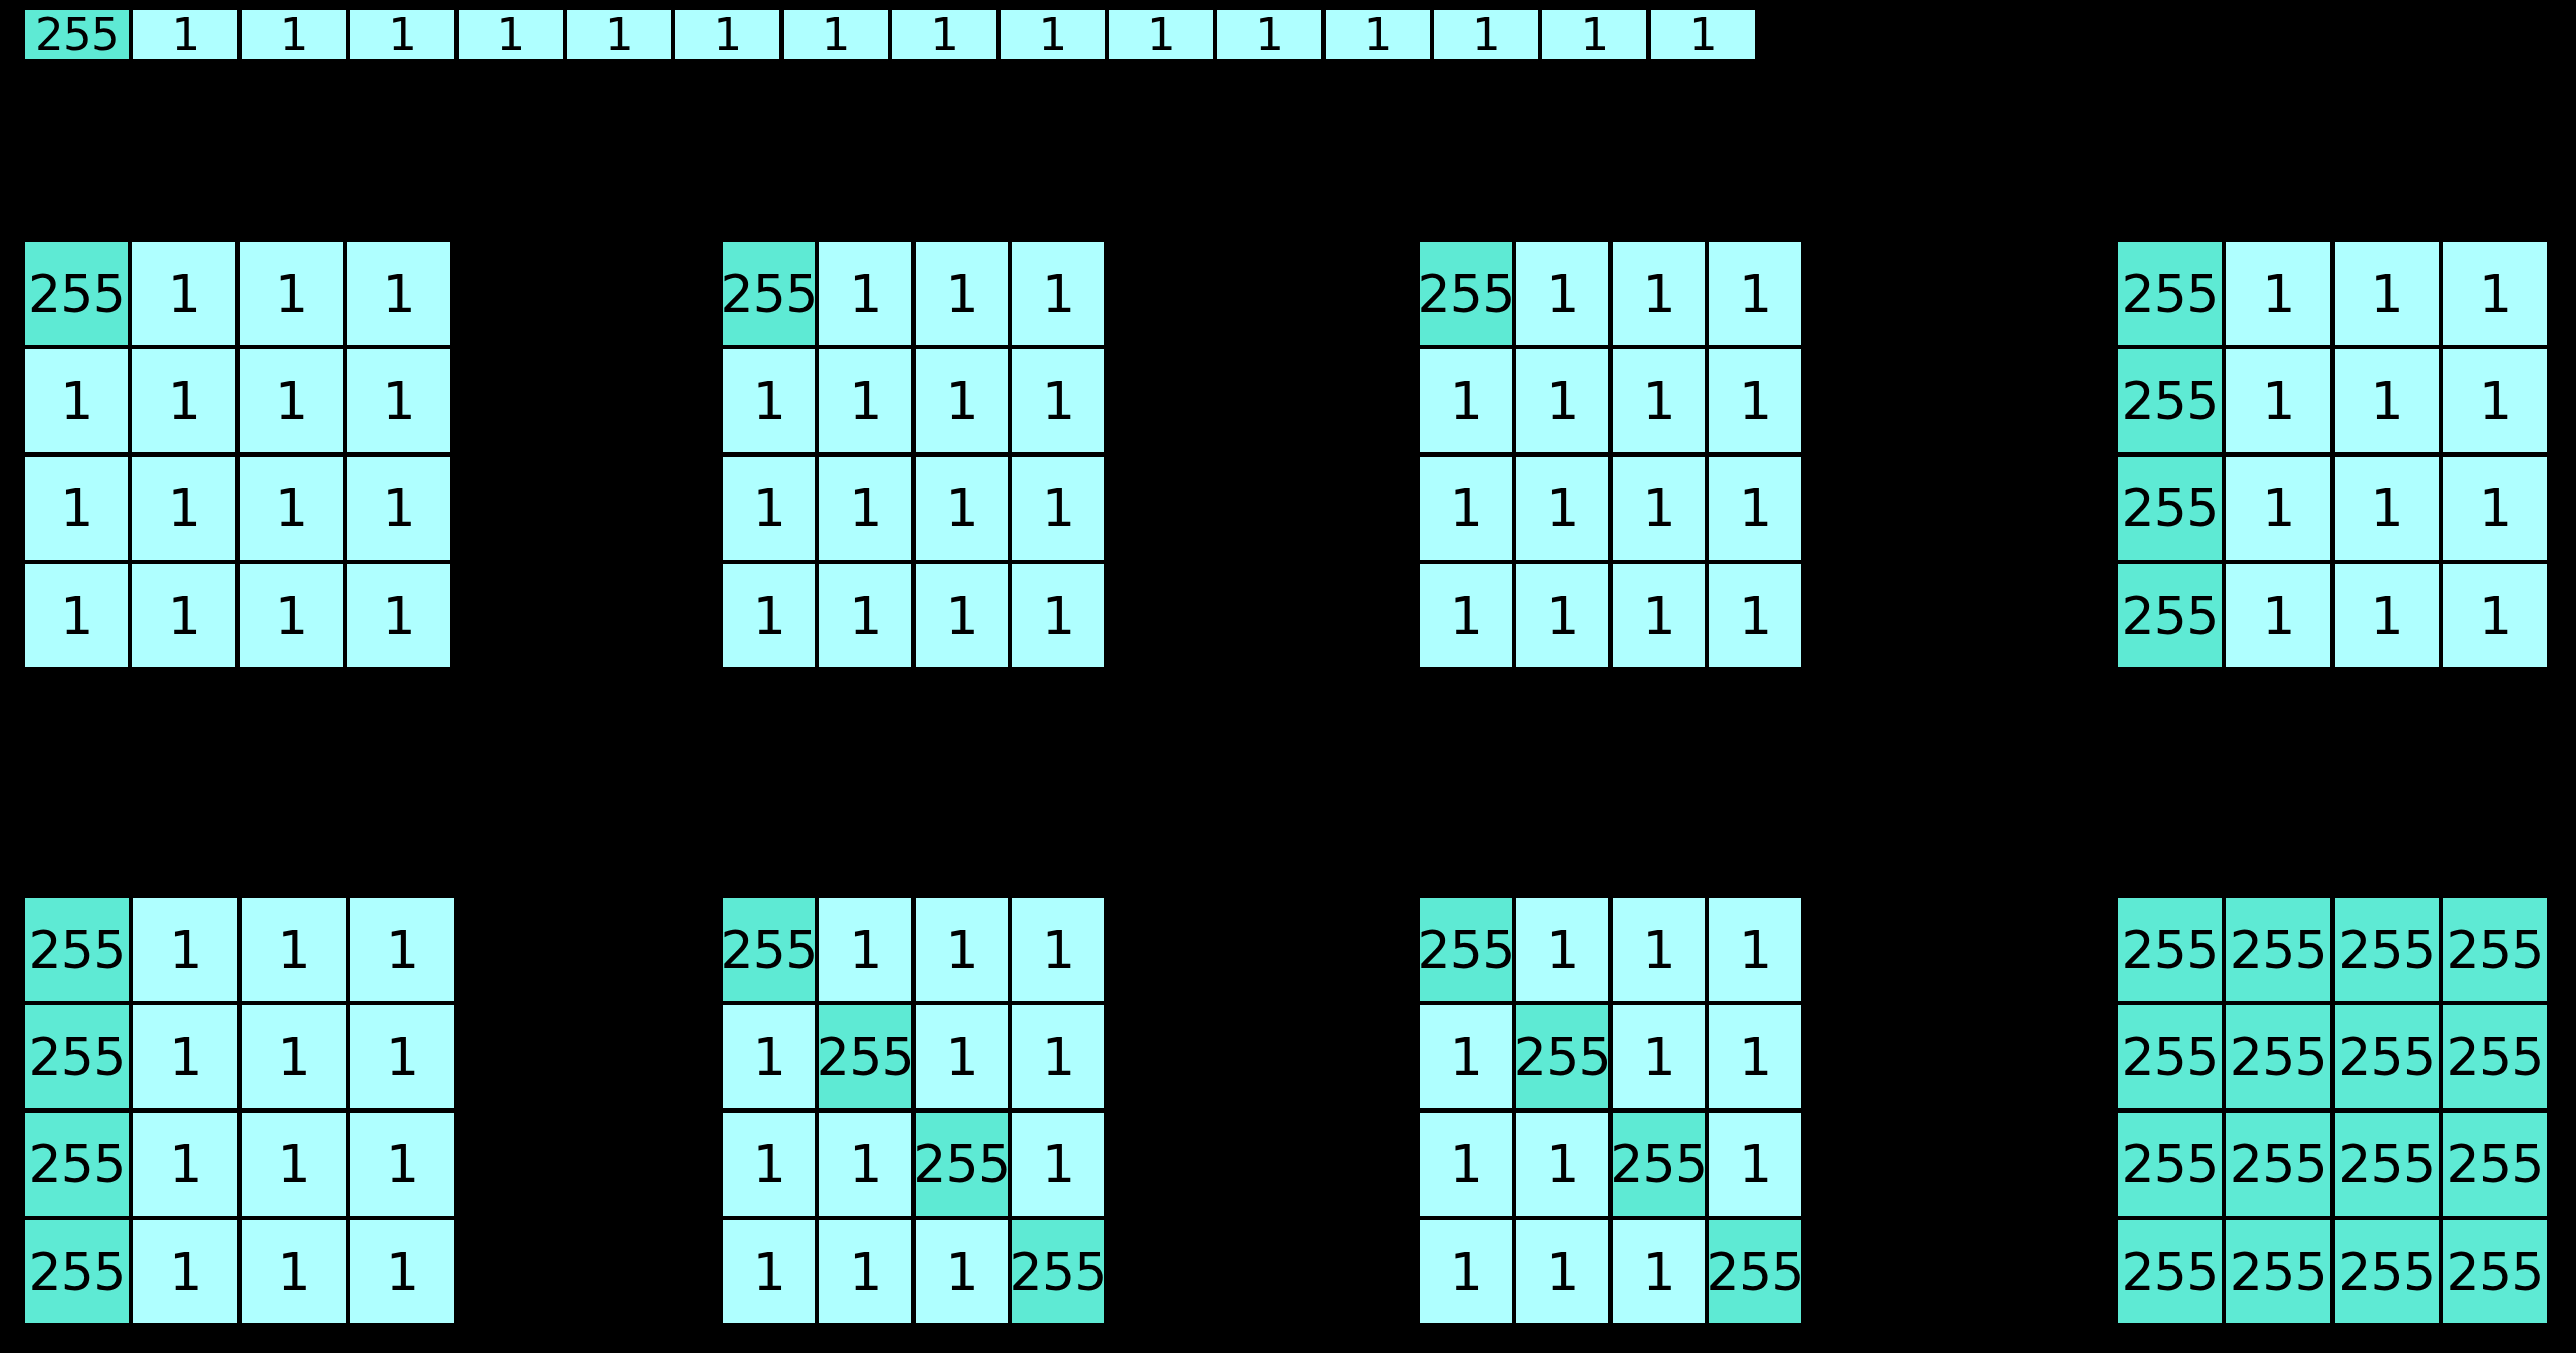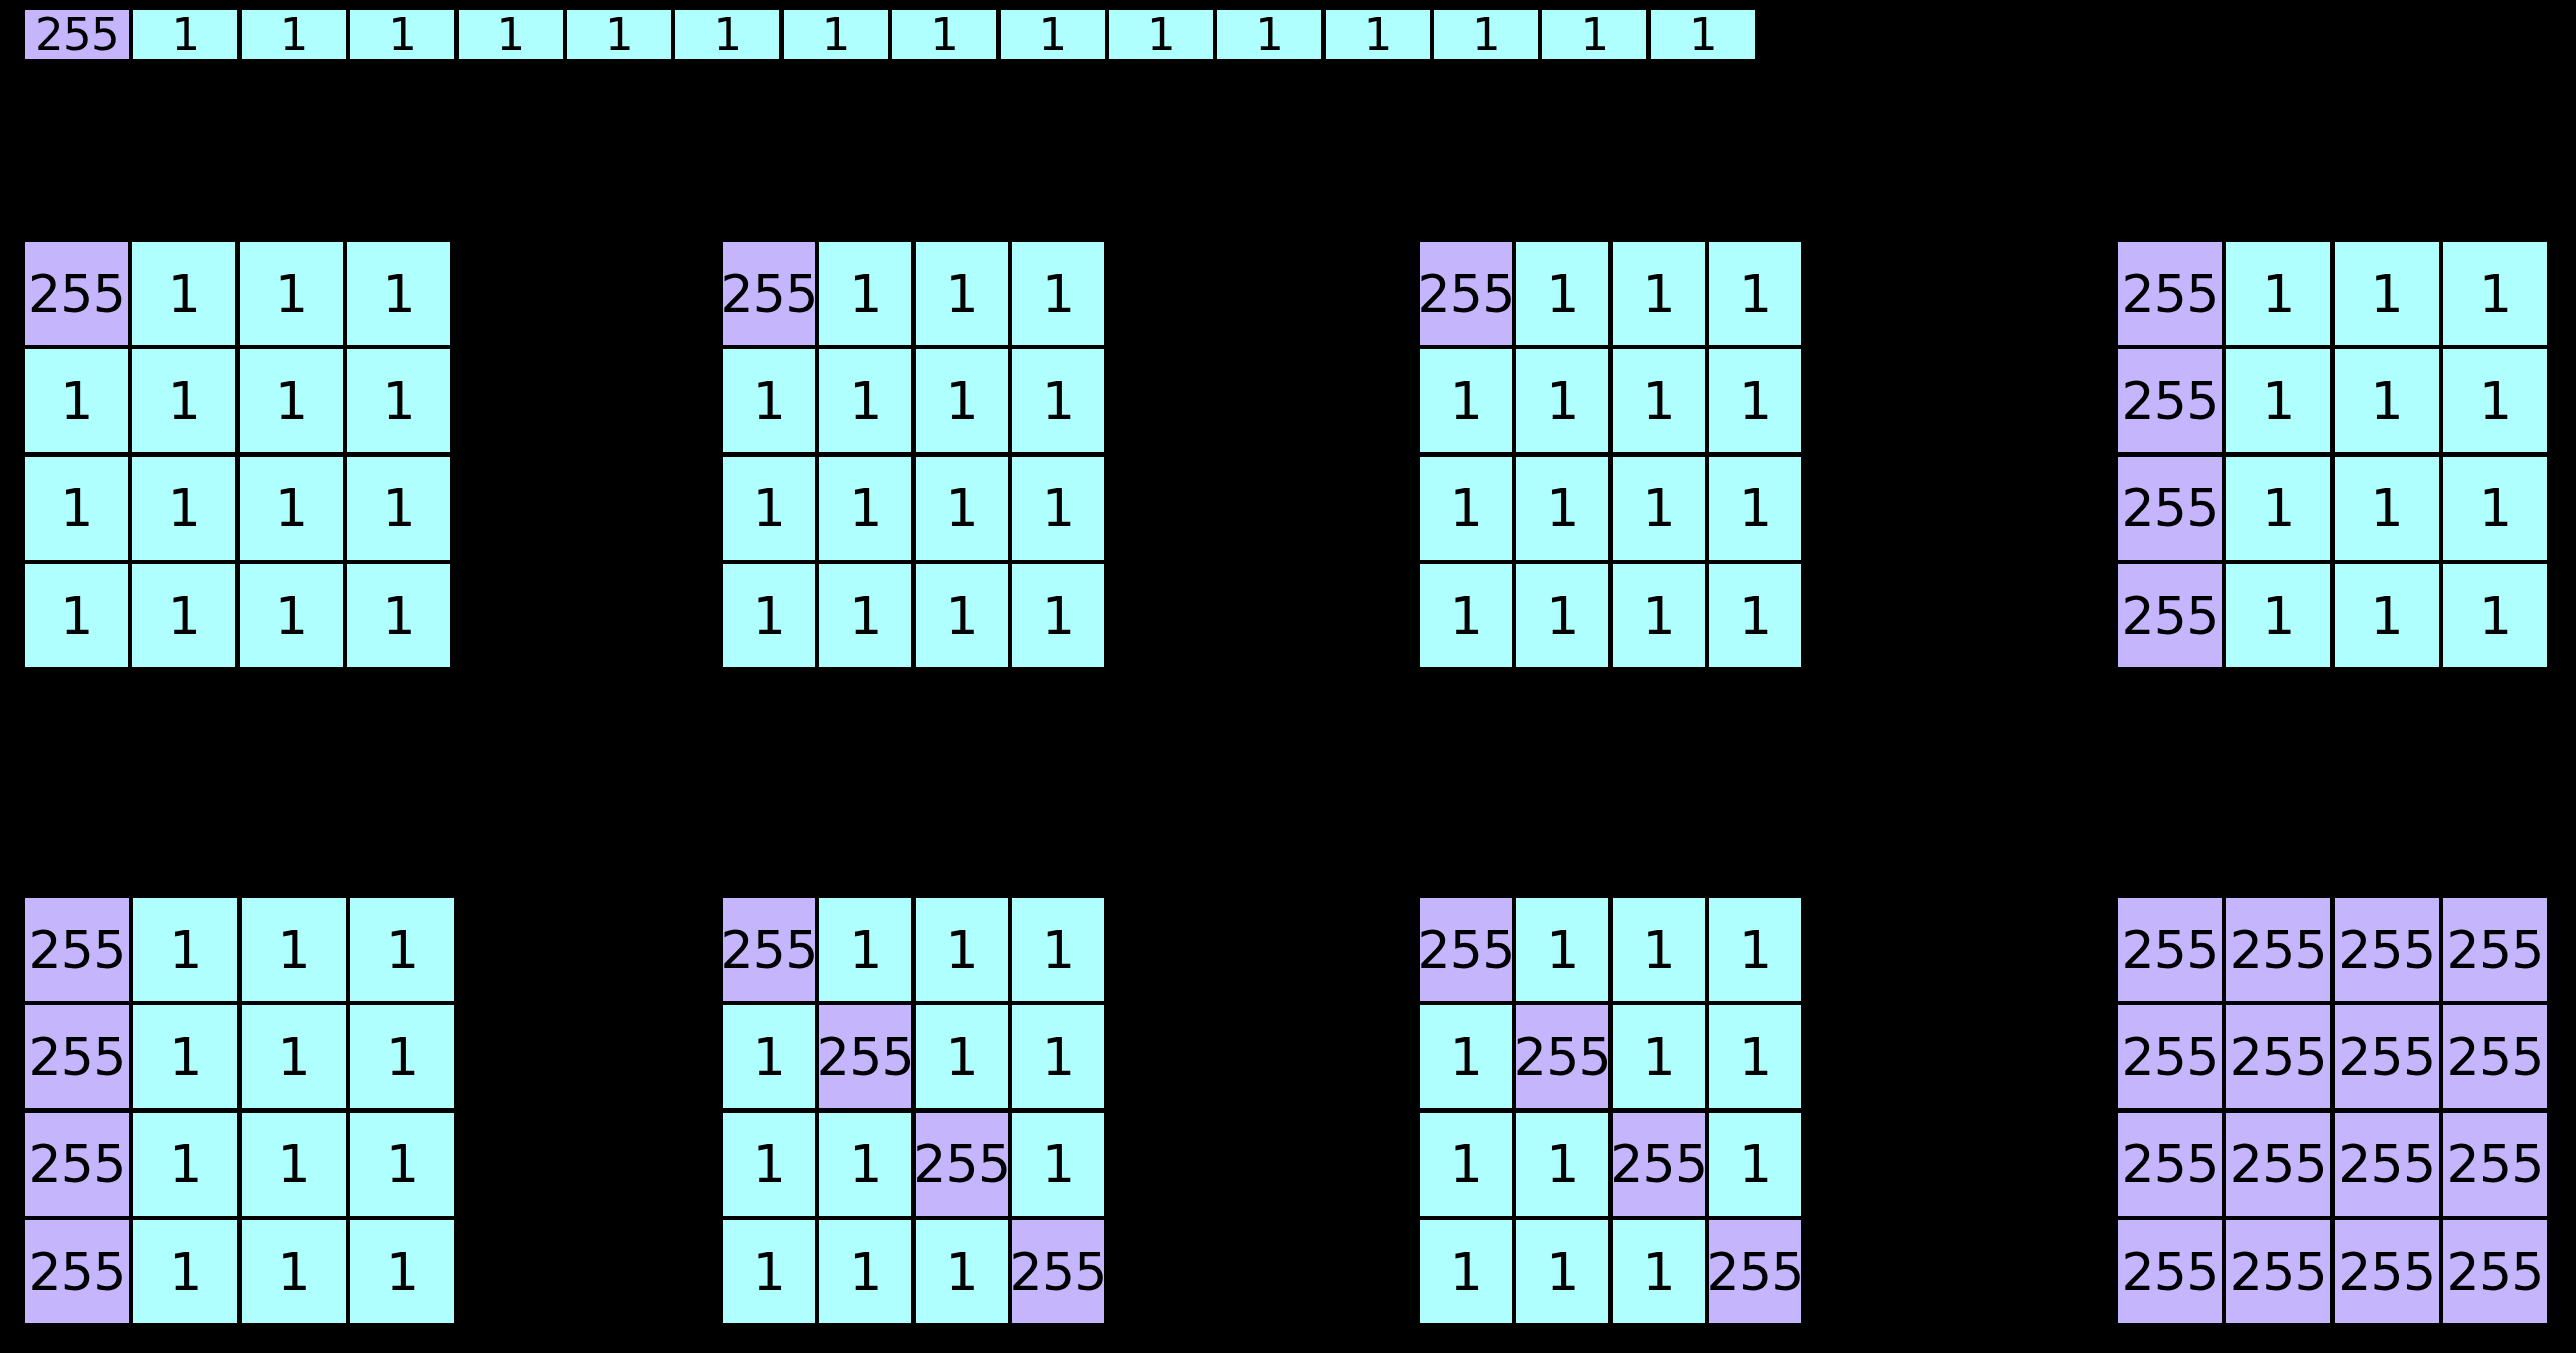--- a/index.html
+++ b/index.html
@@ -37,21 +37,21 @@
     justify-content: center;
     color: #000000;
     font-size: 54px;
     line-height: 1;
     letter-spacing: -0.7px;
     user-select: none;
     white-space: nowrap;
   }
 
   .cell.val-bg { background: #AFFFFF; }
-  .cell.hi-bg  { background: #c4b5fd; }
+  .cell.hi-bg  { background: #5eead4; }
 
   .cell-text {
     display: block;
     pointer-events: none;
   }
 </style>
 </head>
 <body>
 
 <div id="stage">

